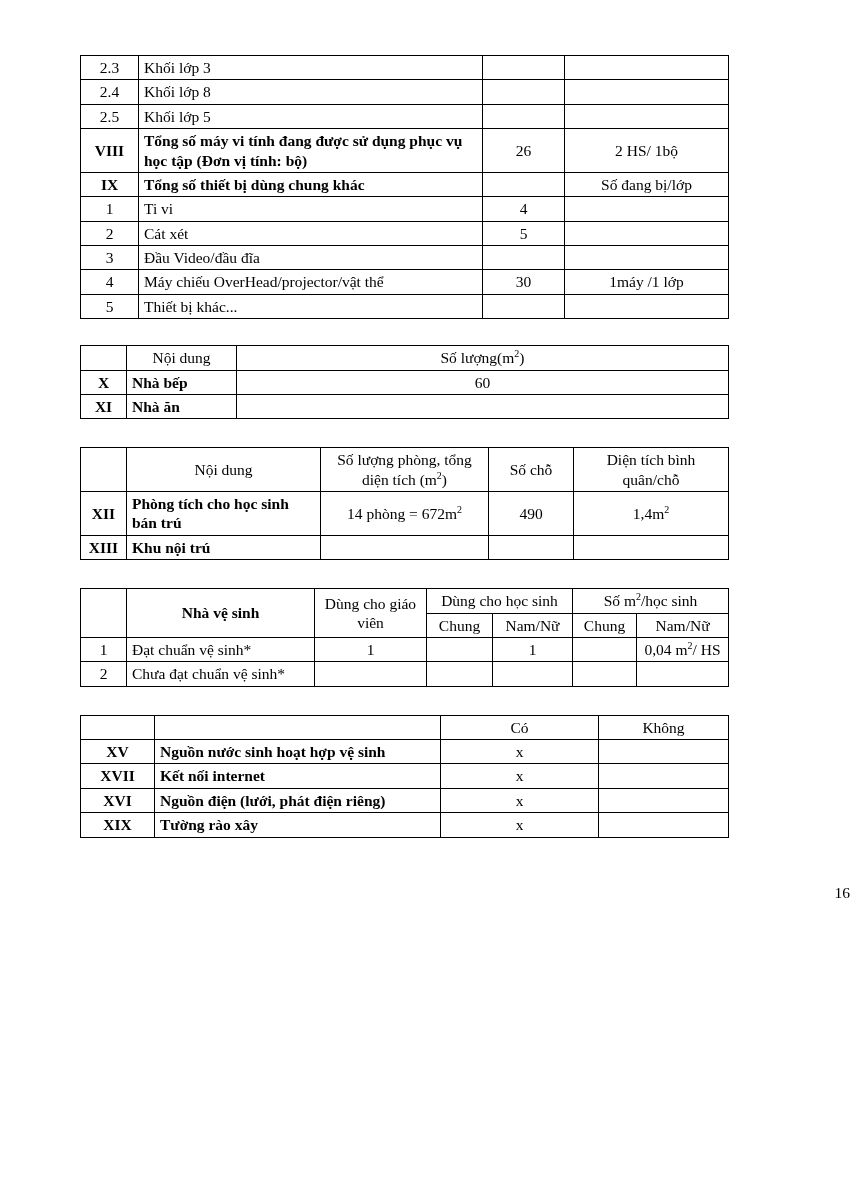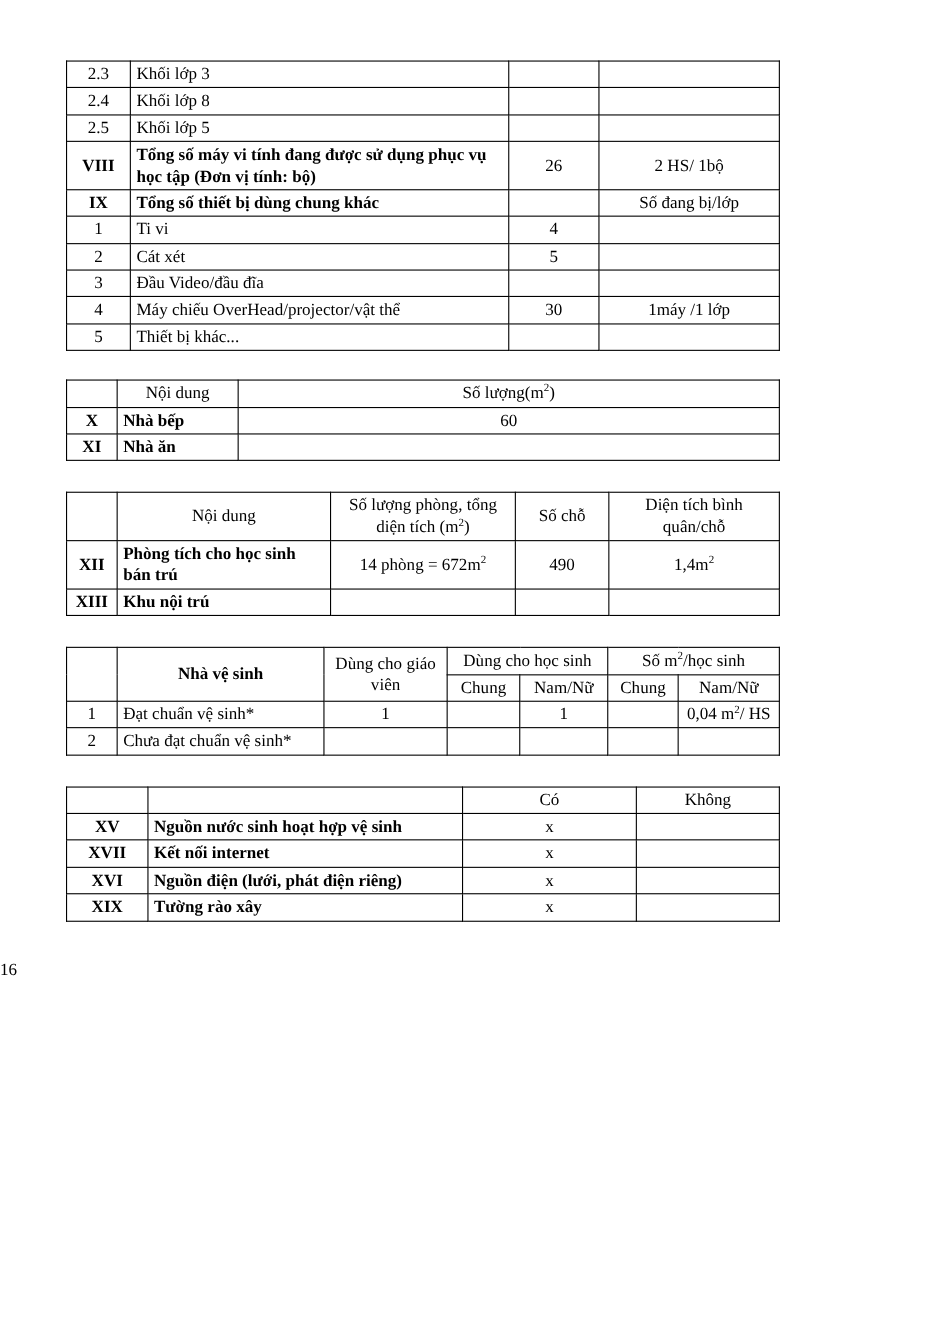--- a/index.html
+++ b/index.html
@@ -12,45 +12,45 @@
     height: 1201px;
     font-family: "Liberation Serif", serif;
     color: #000000;
     position: relative;
   }
   .page {
     width: 850px;
     height: 934px;
     position: relative;
     box-sizing: border-box;
-    padding: 55px 80px 0 60px;
+    padding: 55px 80px 0 80px;
   }
   table {
     border-collapse: collapse;
     width: 648px;
     table-layout: fixed;
   }
   table td, table th {
     border: 1px solid #000000;
     padding: 2px 5px;
     font-size: 15.5px;
     line-height: 1.25;
     vertical-align: middle;
     font-weight: normal;
     text-align: left;
   }
   .c { text-align: center; }
   .b { font-weight: bold; }
   sup { font-size: 10px; vertical-align: super; line-height: 0; }
   .pagenum {
     position: absolute;
-    bottom: 43px;
+    bottom: 32px;
     left: 0;
     width: 850px;
-    text-align: left;
+    text-align: right;
     font-size: 15.5px;
   }
   .twoline { line-height: 1.25; }
 </style>
 </head>
 <body>
 
 <div class="page">
 
   <table>

